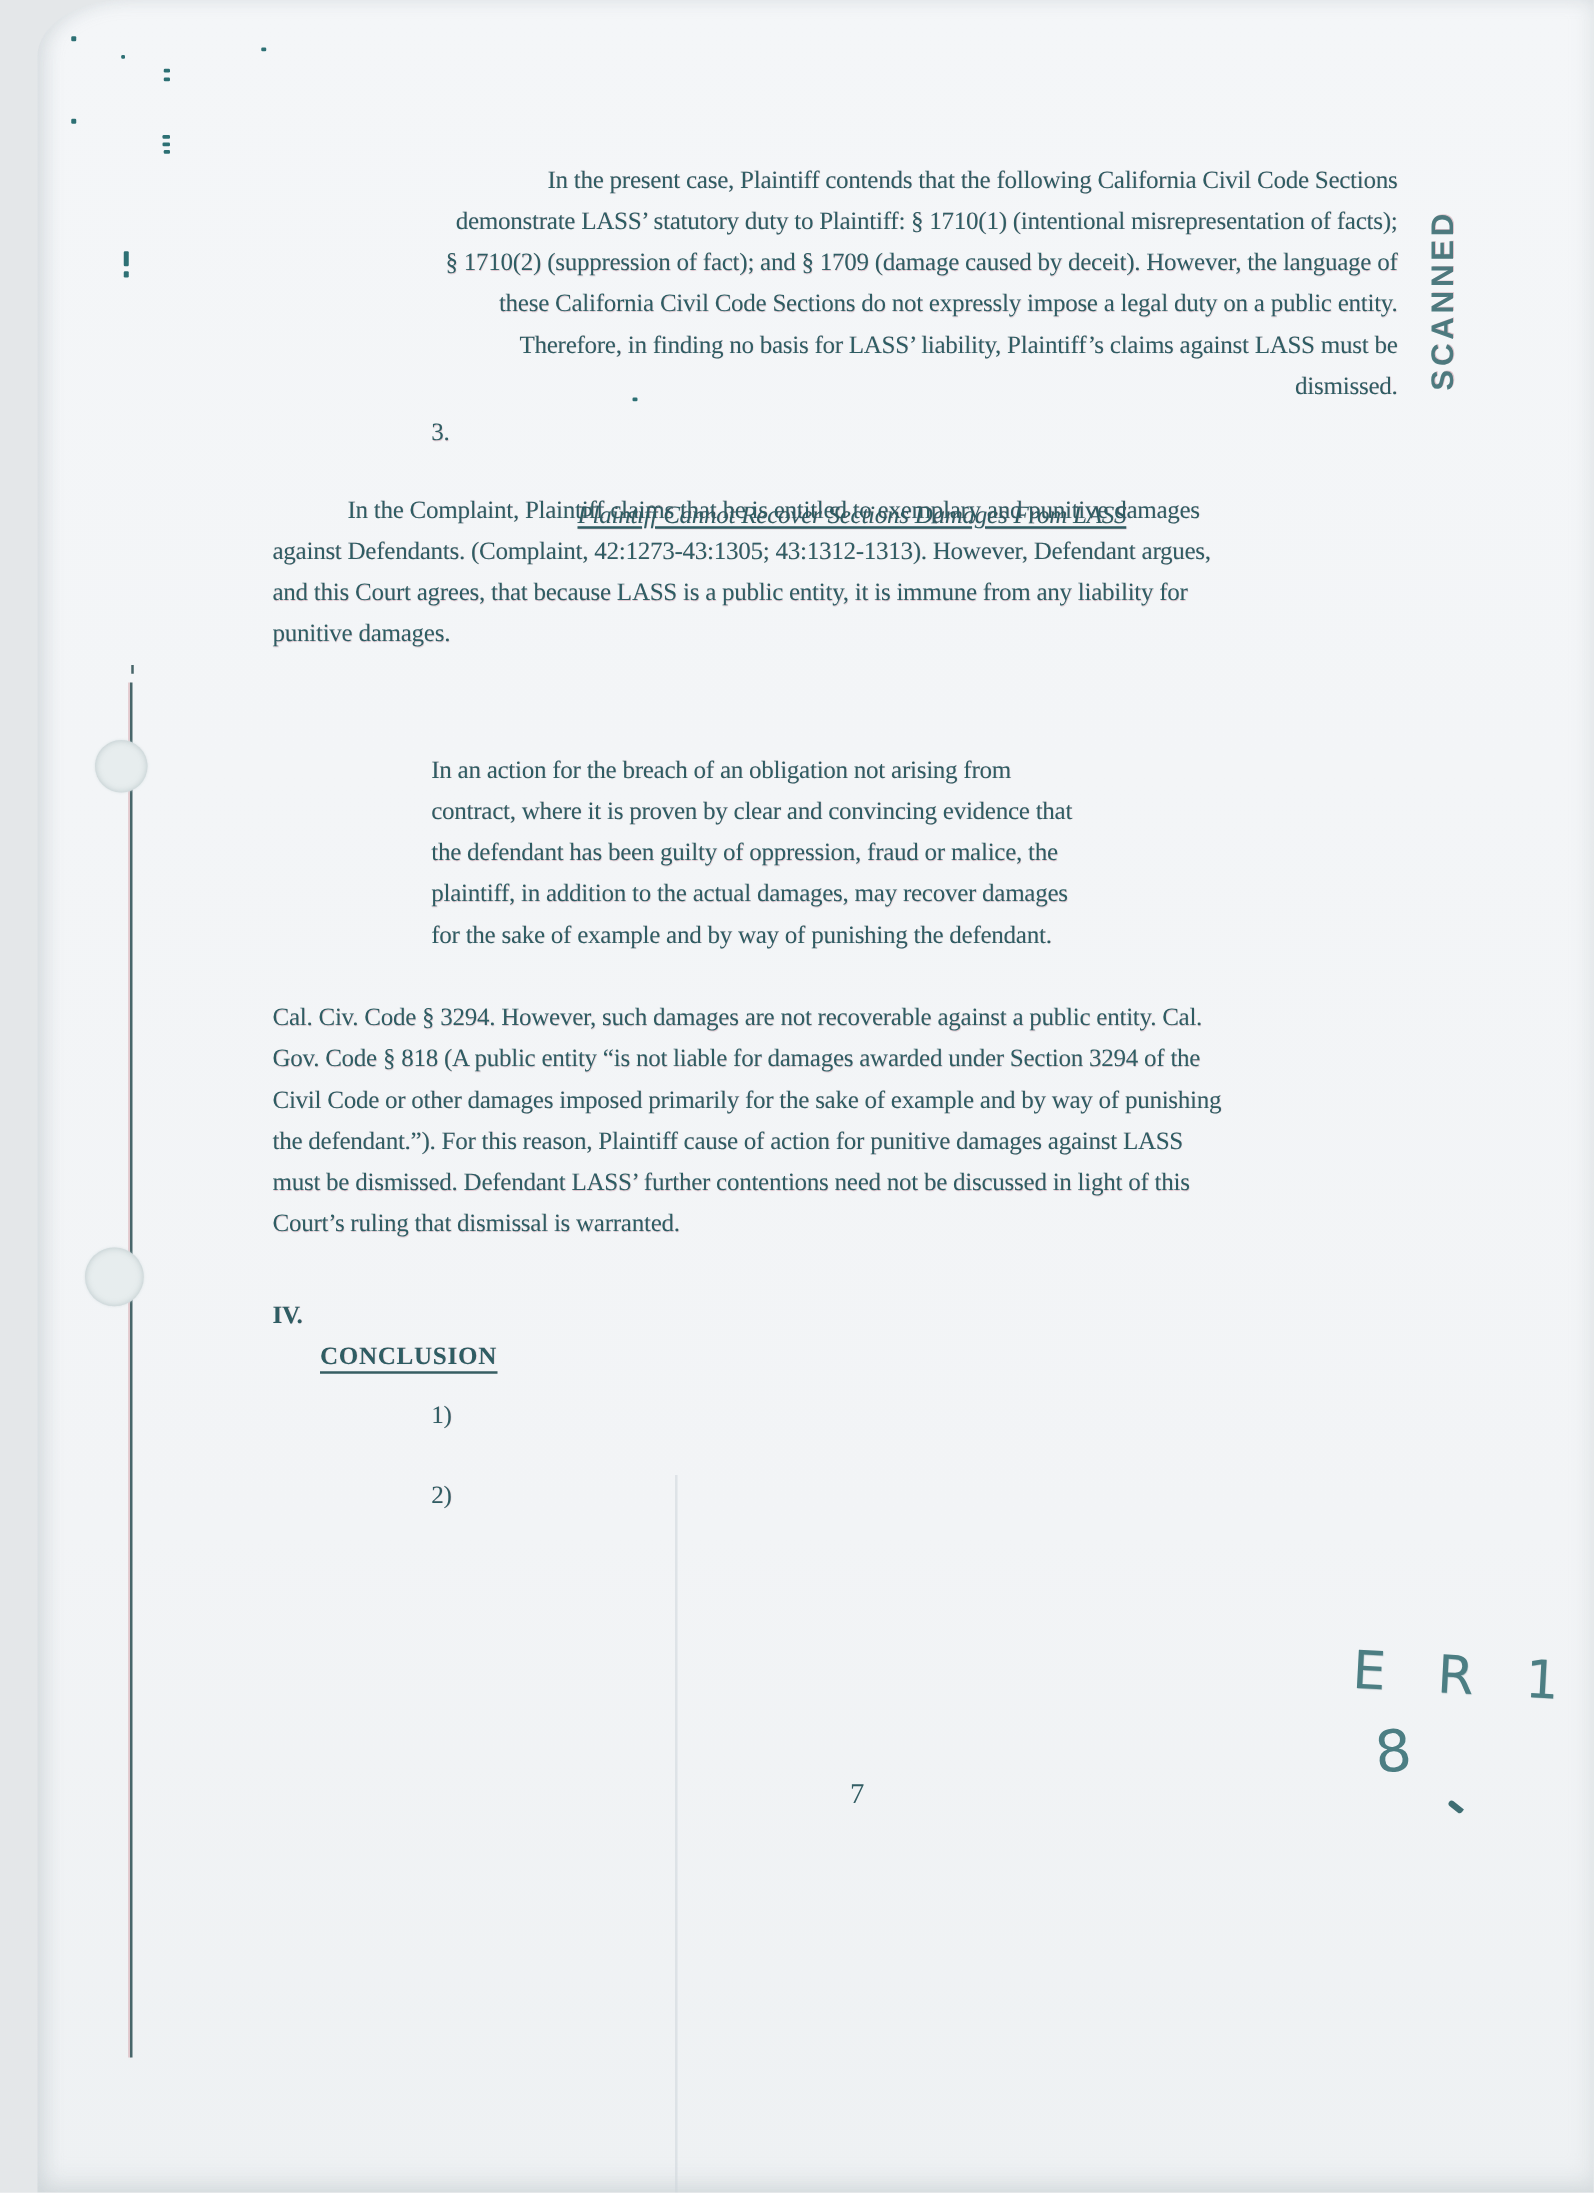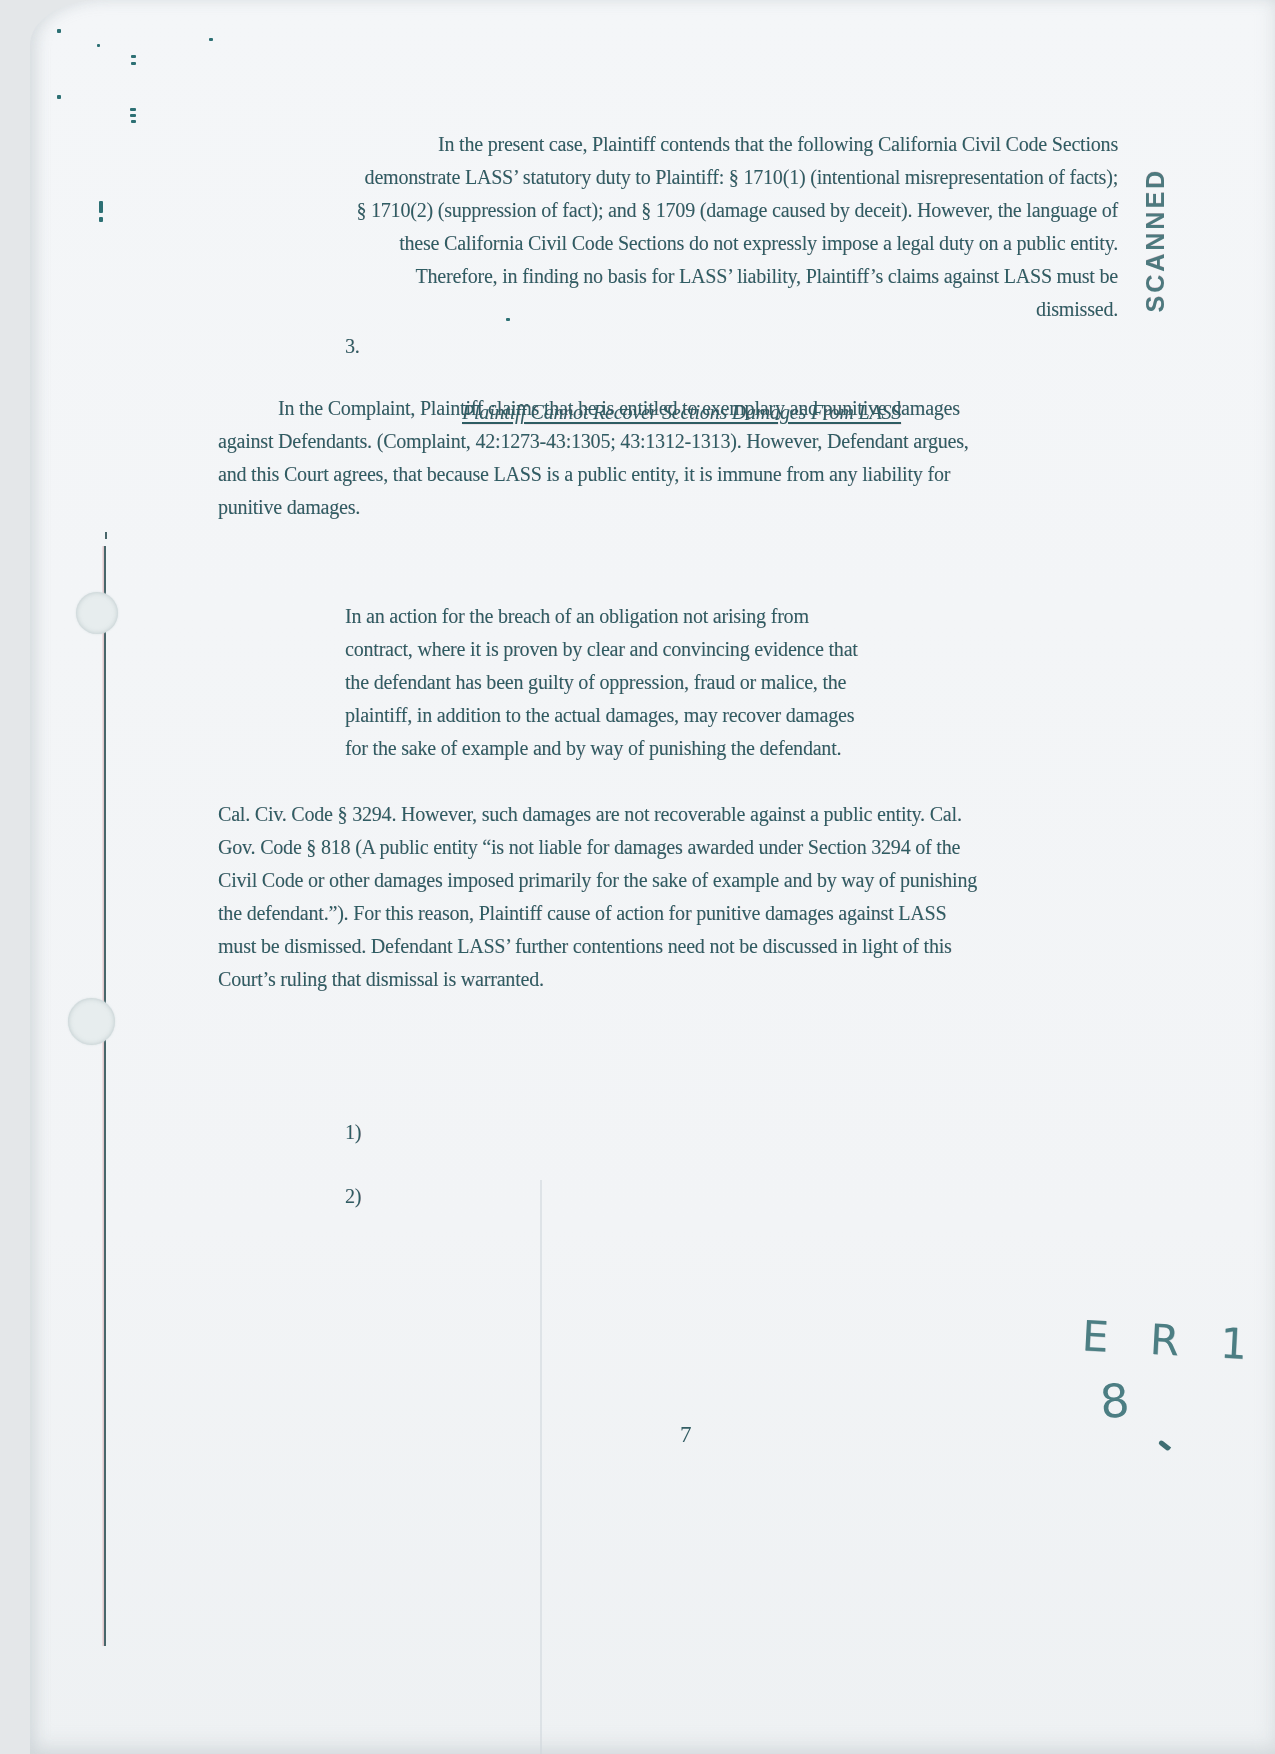--- a/index.html
+++ b/index.html
@@ -141,20 +141,24 @@
 plaintiff, in addition to the actual damages, may recover damages
 for the sake of example and by way of punishing the defendant.</div>
 
   <div class="block" style="left:218px;top:798px;width:910px;">Cal. Civ. Code § 3294.  However, such damages are not recoverable against a public entity.  Cal.
 Gov. Code § 818 (A public entity “is not liable for damages awarded under Section 3294 of the
 Civil Code or other damages imposed primarily for the sake of example and by way of punishing
 the defendant.”).  For this reason, Plaintiff cause of action for punitive damages against LASS
 must be dismissed.  Defendant LASS’ further contentions need not be discussed in light of this
 Court’s ruling that dismissal is warranted.</div>
 
+  <div class="block" style="left:218px;top:1003px;width:500px;">
+    <span class="bold">IV.</span>
+    <span class="sec4-title" style="margin-left:38px;">CONCLUSION</span>
+  </div>
 
 
   <div class="block" style="left:345px;top:1116px;width:780px;">
     <span class="num">1)</span>
   </div>
 
   <div class="block" style="left:345px;top:1180px;width:780px;">
     <span class="num">2)</span>
   </div>
 

